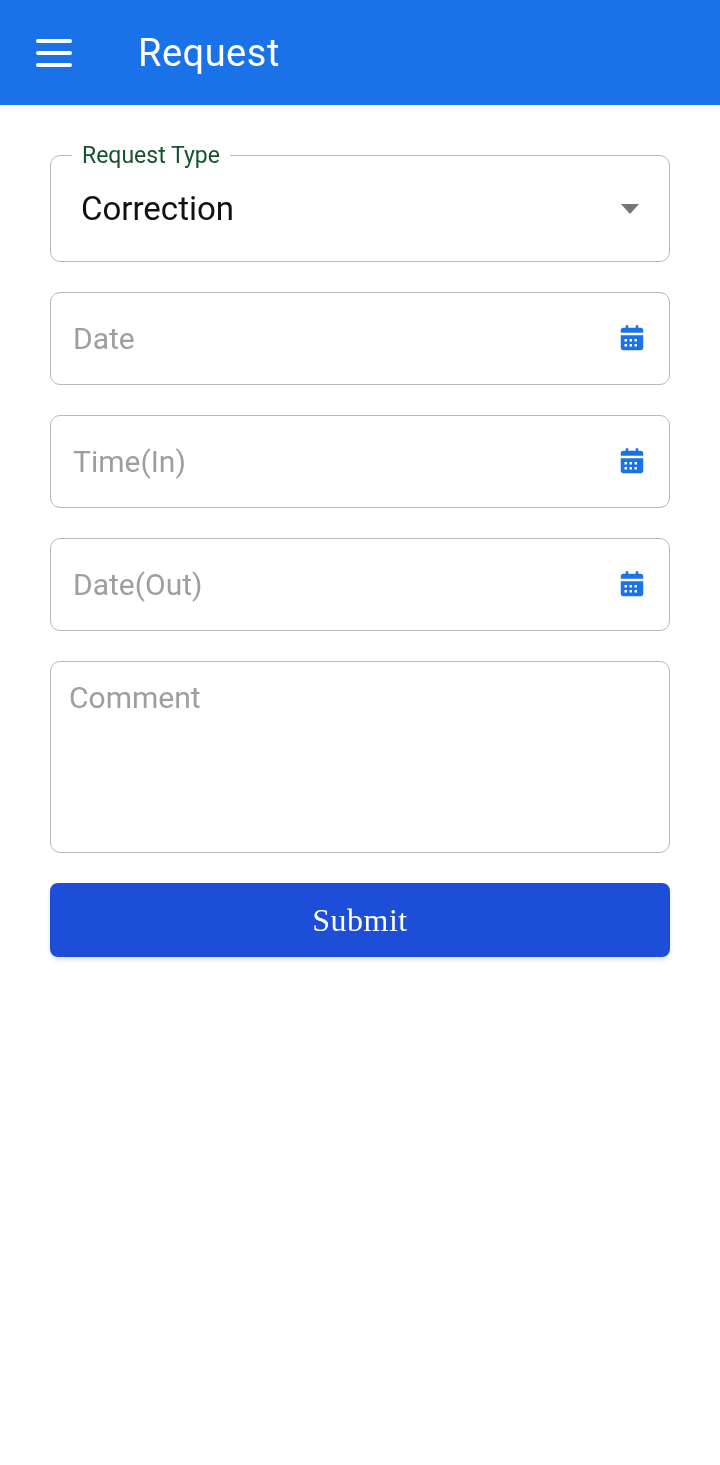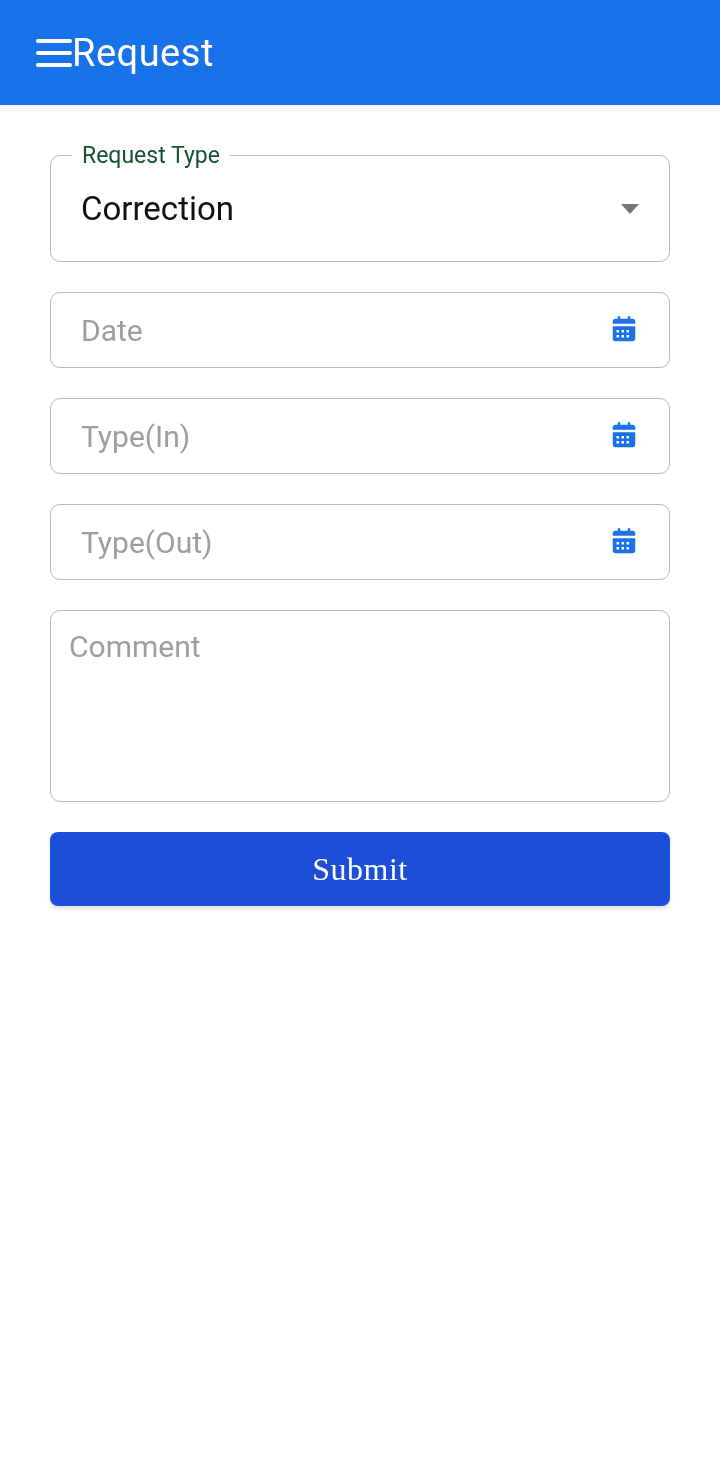--- a/index.html
+++ b/index.html
@@ -35,20 +35,21 @@
     .hamburger-line {
       height: 4px;
       background: #ffffff;
       border-radius: 2px;
     }
 
     .header-title {
       color: #ffffff;
       font-size: 38px;
       font-weight: 400;
+      margin-left: 66px;
       letter-spacing: 0.5px;
     }
 
     .form-container {
       padding: 50px 50px 0 50px;
     }
 
     .form-field {
       position: relative;
       margin-bottom: 30px;
@@ -90,22 +91,22 @@
       width: 0;
       height: 0;
       border-left: 9px solid transparent;
       border-right: 9px solid transparent;
       border-top: 10px solid #757575;
     }
 
     .field-outline-regular {
       border: 1.5px solid #b8b8b8;
       border-radius: 10px;
-      padding: 0 30px;
-      height: 76px;
+      padding: 0 22px;
+      height: 93px;
       display: flex;
       align-items: center;
       justify-content: space-between;
     }
 
     .field-placeholder {
       font-size: 30px;
       color: #9e9e9e;
       font-weight: 400;
     }
@@ -170,31 +171,31 @@
       <span class="field-placeholder">Date</span>
       <svg class="calendar-icon" viewBox="0 0 24 24" fill="#1a72e8">
         <path d="M7 1v2H5c-1.1 0-2 .9-2 2v2h18V5c0-1.1-.9-2-2-2h-2V1h-2v2H9V1H7z"></path>
         <path d="M3 9v10c0 1.1.9 2 2 2h14c1.1 0 2-.9 2-2V9H3zm3 3h2v2H6v-2zm4 0h2v2h-2v-2zm4 0h2v2h-2v-2zm-8 4h2v2H6v-2zm4 0h2v2h-2v-2zm4 0h2v2h-2v-2z"></path>
       </svg>
     </div>
   </div>
 
   <div class="form-field">
     <div class="field-outline-regular">
-      <span class="field-placeholder">Type(In)</span>
+      <span class="field-placeholder">Time(In)</span>
       <svg class="calendar-icon" viewBox="0 0 24 24" fill="#1a72e8">
         <path d="M7 1v2H5c-1.1 0-2 .9-2 2v2h18V5c0-1.1-.9-2-2-2h-2V1h-2v2H9V1H7z"></path>
         <path d="M3 9v10c0 1.1.9 2 2 2h14c1.1 0 2-.9 2-2V9H3zm3 3h2v2H6v-2zm4 0h2v2h-2v-2zm4 0h2v2h-2v-2zm-8 4h2v2H6v-2zm4 0h2v2h-2v-2zm4 0h2v2h-2v-2z"></path>
       </svg>
     </div>
   </div>
 
   <div class="form-field">
     <div class="field-outline-regular">
-      <span class="field-placeholder">Type(Out)</span>
+      <span class="field-placeholder">Date(Out)</span>
       <svg class="calendar-icon" viewBox="0 0 24 24" fill="#1a72e8">
         <path d="M7 1v2H5c-1.1 0-2 .9-2 2v2h18V5c0-1.1-.9-2-2-2h-2V1h-2v2H9V1H7z"></path>
         <path d="M3 9v10c0 1.1.9 2 2 2h14c1.1 0 2-.9 2-2V9H3zm3 3h2v2H6v-2zm4 0h2v2h-2v-2zm4 0h2v2h-2v-2zm-8 4h2v2H6v-2zm4 0h2v2h-2v-2zm4 0h2v2h-2v-2z"></path>
       </svg>
     </div>
   </div>
 
   <div class="form-field">
     <div class="comment-field">
       <span class="field-placeholder">Comment</span>

